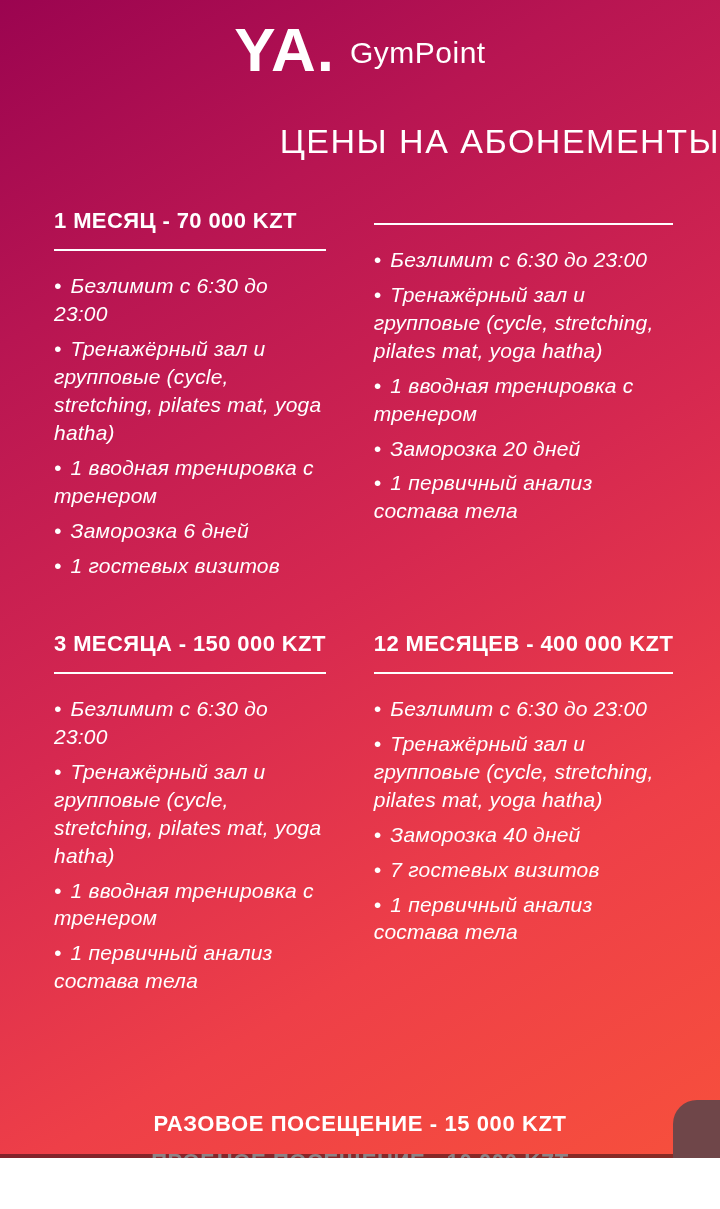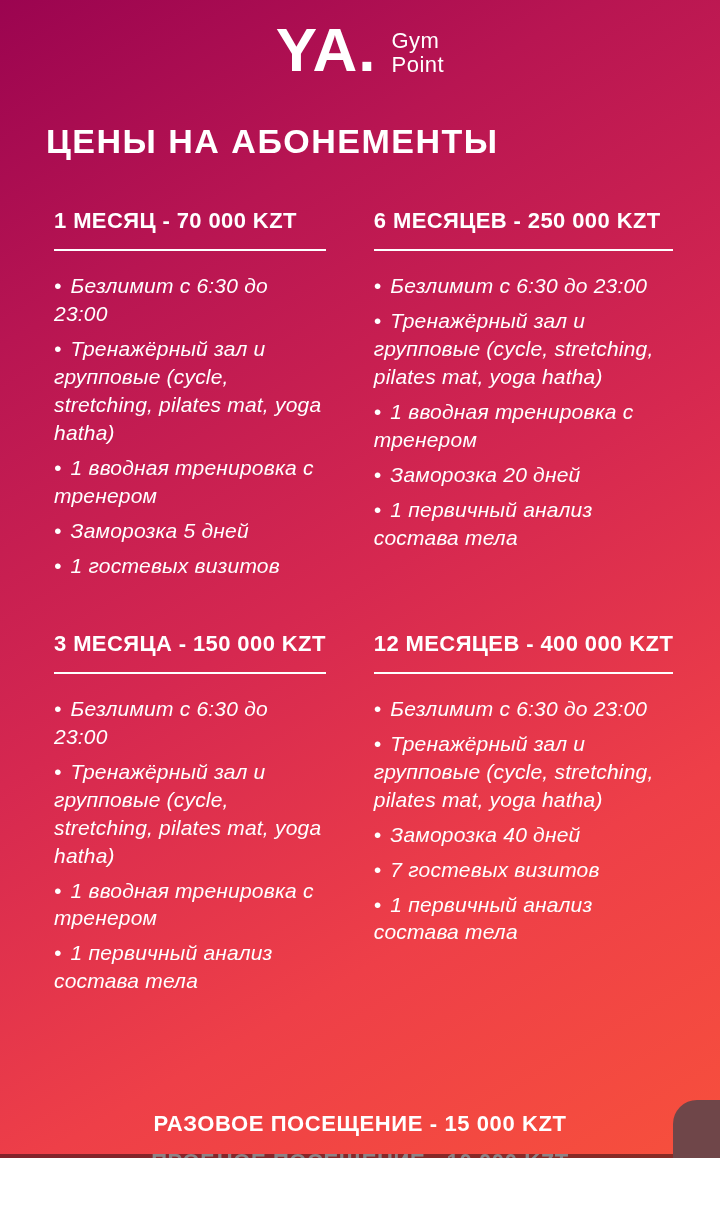--- a/index.html
+++ b/index.html
@@ -37,33 +37,32 @@
     height:84px;
   }
   .brand{
     font-size:62px;
     font-weight:700;
     letter-spacing:1px;
     line-height:1;
   }
   .tagline{
     display:flex;
-    flex-direction:column;
-    font-size:22px;
+    font-size:30px;
     font-weight:400;
     line-height:1.08;
     margin-top:6px;
     letter-spacing:0.5px;
   }
   
   h1.page-title{
     margin:38px 0 0;
-    text-align:left;
+    text-align:right;
     font-size:34px;
-    font-weight:700;
+    font-weight:400;
     letter-spacing:1.5px;
     padding-left:46px;
   }
   
   .grid{
     display:grid;
     grid-template-columns:1fr 1fr;
     column-gap:48px;
     row-gap:44px;
     padding:0 56px 0 54px;
@@ -145,27 +144,26 @@
 
   <main class="grid">
 
     <section class="plan">
       <h2>1 МЕСЯЦ - 70 000 KZT</h2>
       <div class="rule"></div>
       <ul class="features">
           <li>Безлимит с 6:30 до 23:00</li>
           <li>Тренажёрный зал и групповые (cycle, stretching, pilates mat, yoga hatha)</li>
           <li>1 вводная тренировка с тренером</li>
-          <li>Заморозка 5 дней</li>
+          <li>Заморозка 6 дней</li>
           <li>1 гостевых визитов</li>
         </ul>
     </section>
 
     <section class="plan">
-      <h2>6 МЕСЯЦЕВ - 250 000 KZT</h2>
       <div class="rule"></div>
       <ul class="features">
           <li>Безлимит с 6:30 до 23:00</li>
           <li>Тренажёрный зал и групповые (cycle, stretching, pilates mat, yoga hatha)</li>
           <li>1 вводная тренировка с тренером</li>
           <li>Заморозка 20 дней</li>
           <li>1 первичный анализ состава тела</li>
         </ul>
     </section>
 

